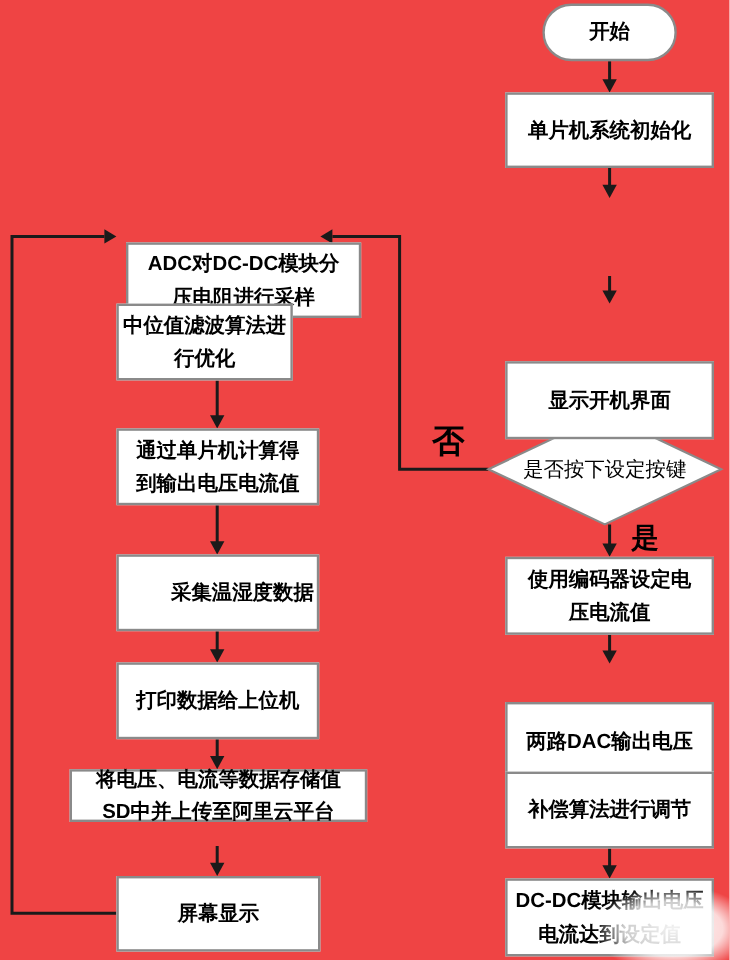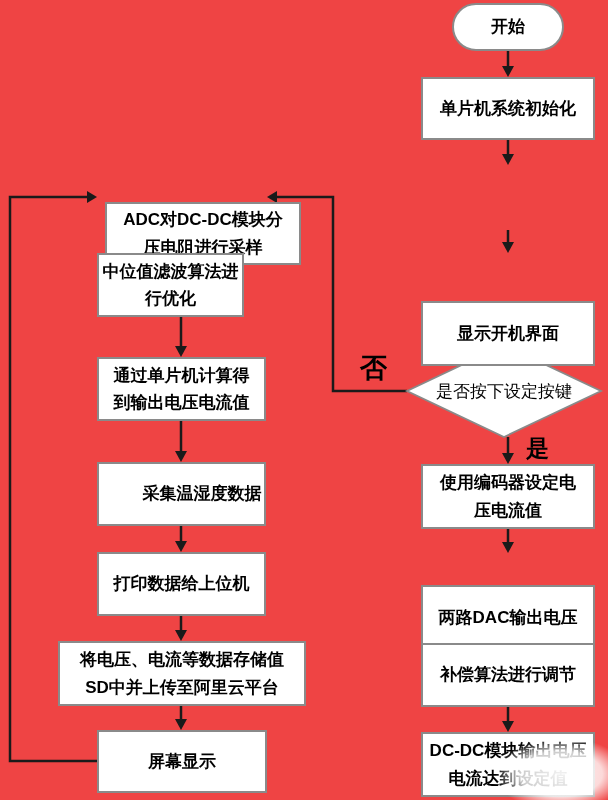--- a/index.html
+++ b/index.html
@@ -166,21 +166,21 @@
   <div class="node" style="left:97px; top:357px; width:169px; height:64px;">
     <span>通过单片机计算得
 到输出电压电流值</span>
   </div>
   <div class="node" style="left:97px; top:462px; width:169px; height:64px;padding-left:41px;">
     <span>采集温湿度数据</span>
   </div>
   <div class="node" style="left:97px; top:552px; width:169px; height:64px;">
     <span>打印数据给上位机</span>
   </div>
-  <div class="node" style="left:58px; top:641px; width:248px; height:65px;">
+  <div class="node" style="left:58px; top:641px; width:248px; height:44px;">
     <span>将电压、电流等数据存储值
 SD中并上传至阿里云平台</span>
   </div>
   <div class="node" style="left:97px; top:730px; width:170px; height:63px;">
     <span>屏幕显示</span>
   </div>
 
   <div class="watermark"></div>
 </div>
 

